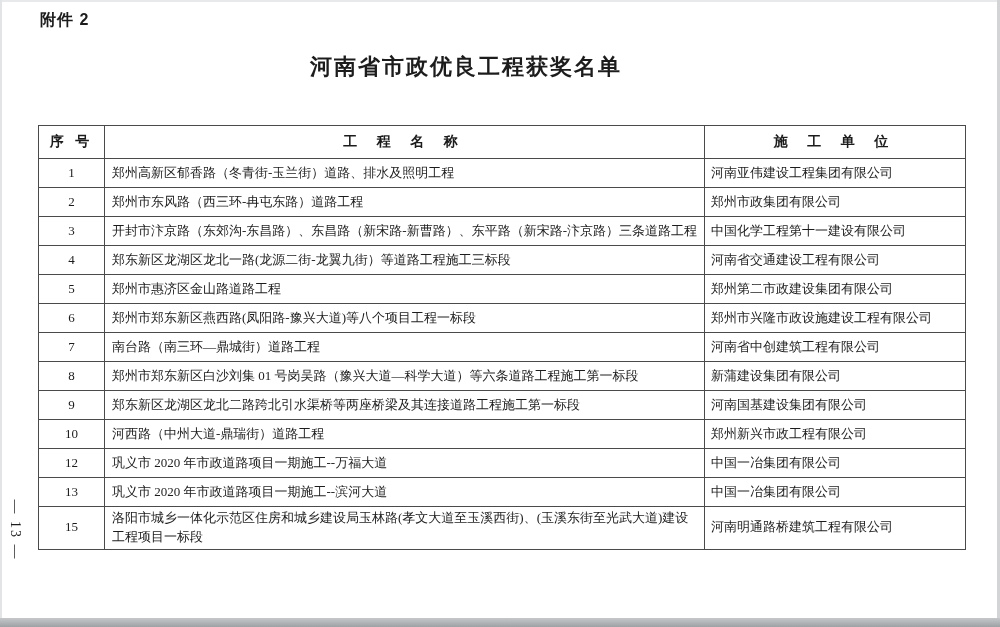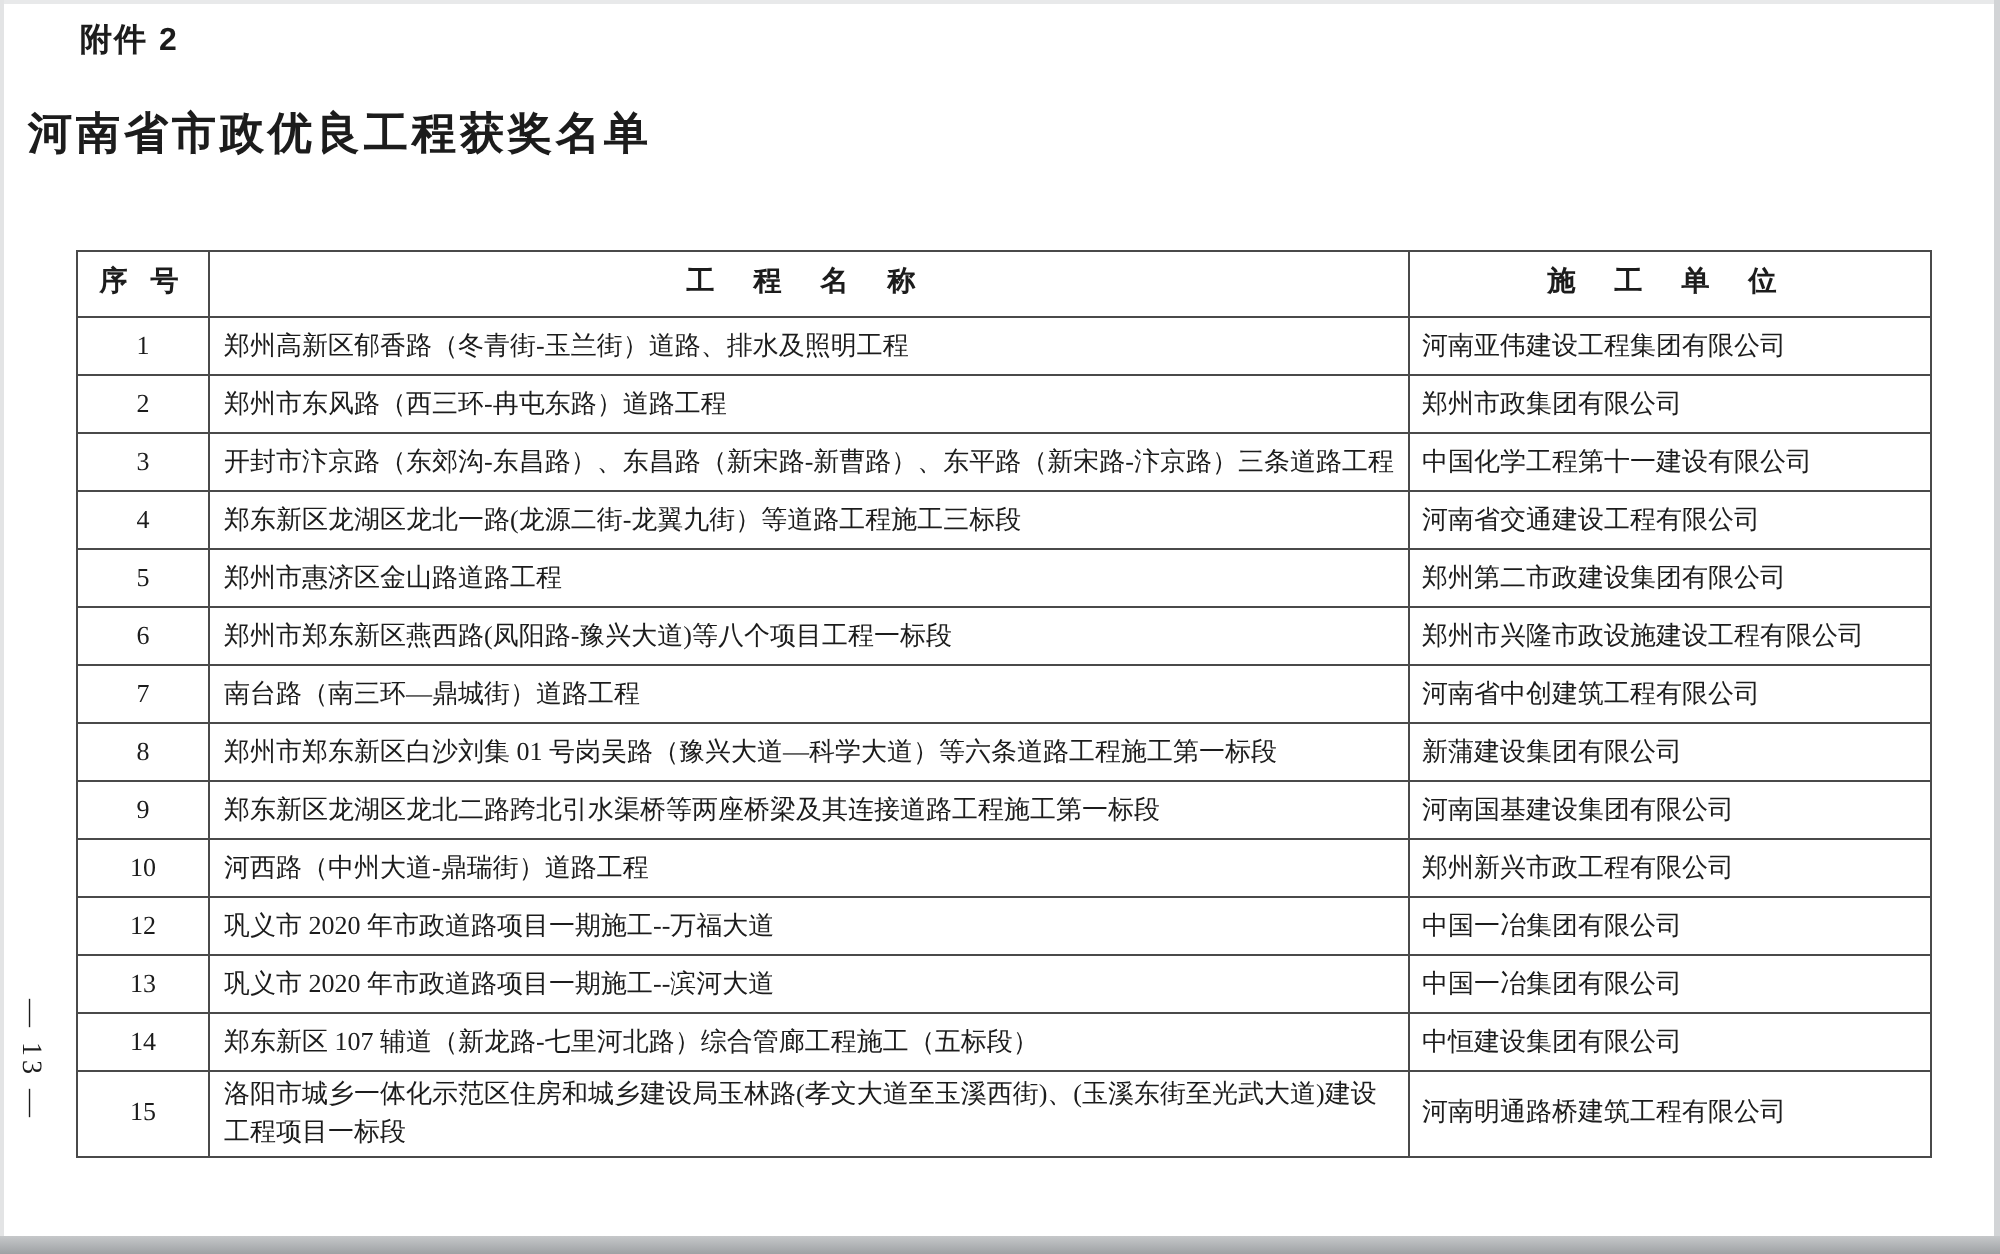--- a/index.html
+++ b/index.html
@@ -22,23 +22,23 @@
   .edge-top    { position:absolute; left:0; top:0; width:100%; height:2px;
     background:#e8e9ea; }
 
   .attachment {
     position:absolute; left:40px; top:10px;
     font-family:"Liberation Sans","DejaVu Sans",sans-serif;
     font-size:16px; font-weight:600; letter-spacing:1px;text-align:center;
   }
   .doc-title {
     position:absolute; left:0; top:52px; width:932px;
-    text-align:left;
+    text-align:center;
     font-family:"Liberation Sans","DejaVu Sans",sans-serif;
-    font-size:22px; font-weight:bold; letter-spacing:2px;margin-left:14px;
+    font-size:22px; font-weight:bold; letter-spacing:2px;
   }
 
   table.awards {
     position:absolute; left:38px; top:113px;
     width:927px;
     border-collapse:collapse;
     table-layout:fixed;
   }
   table.awards th, table.awards td {
     border:1px solid #4a4a4a;
@@ -150,25 +150,20 @@
           <td class="c-index">12</td>
           <td class="c-project">巩义市 2020 年市政道路项目一期施工--万福大道</td>
           <td class="c-company">中国一冶集团有限公司</td>
         </tr>
         <tr>
           <td class="c-index">13</td>
           <td class="c-project">巩义市 2020 年市政道路项目一期施工--滨河大道</td>
           <td class="c-company">中国一冶集团有限公司</td>
         </tr>
         <tr>
-          <td class="c-index">14</td>
-          <td class="c-project">郑东新区 107 辅道（新龙路-七里河北路）综合管廊工程施工（五标段）</td>
-          <td class="c-company">中恒建设集团有限公司</td>
-        </tr>
-        <tr>
           <td class="c-index">15</td>
           <td class="c-project">洛阳市城乡一体化示范区住房和城乡建设局玉林路(孝文大道至玉溪西街)、(玉溪东街至光武大道)建设工程项目一标段</td>
           <td class="c-company">河南明通路桥建筑工程有限公司</td>
         </tr>
       </tbody>
   </table>
 
   <div class="page-num-box">
     <span>— 13 —</span>
   </div>

